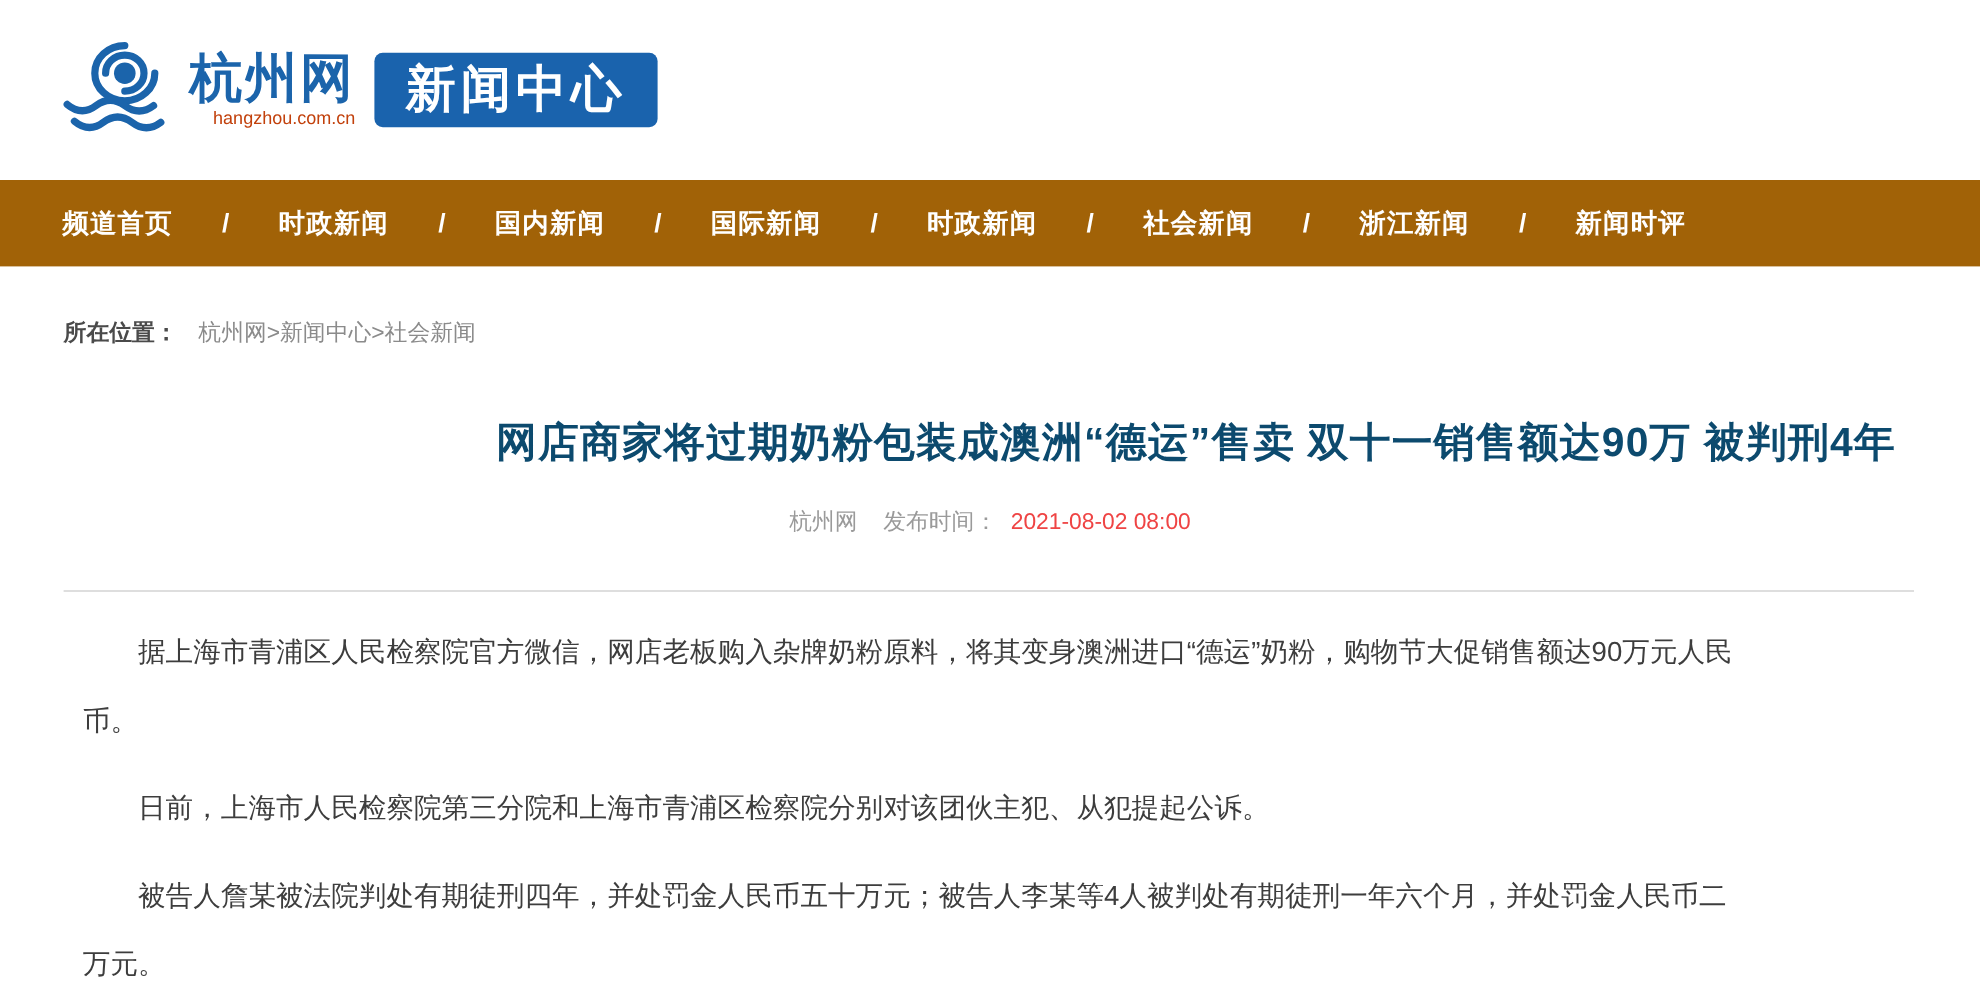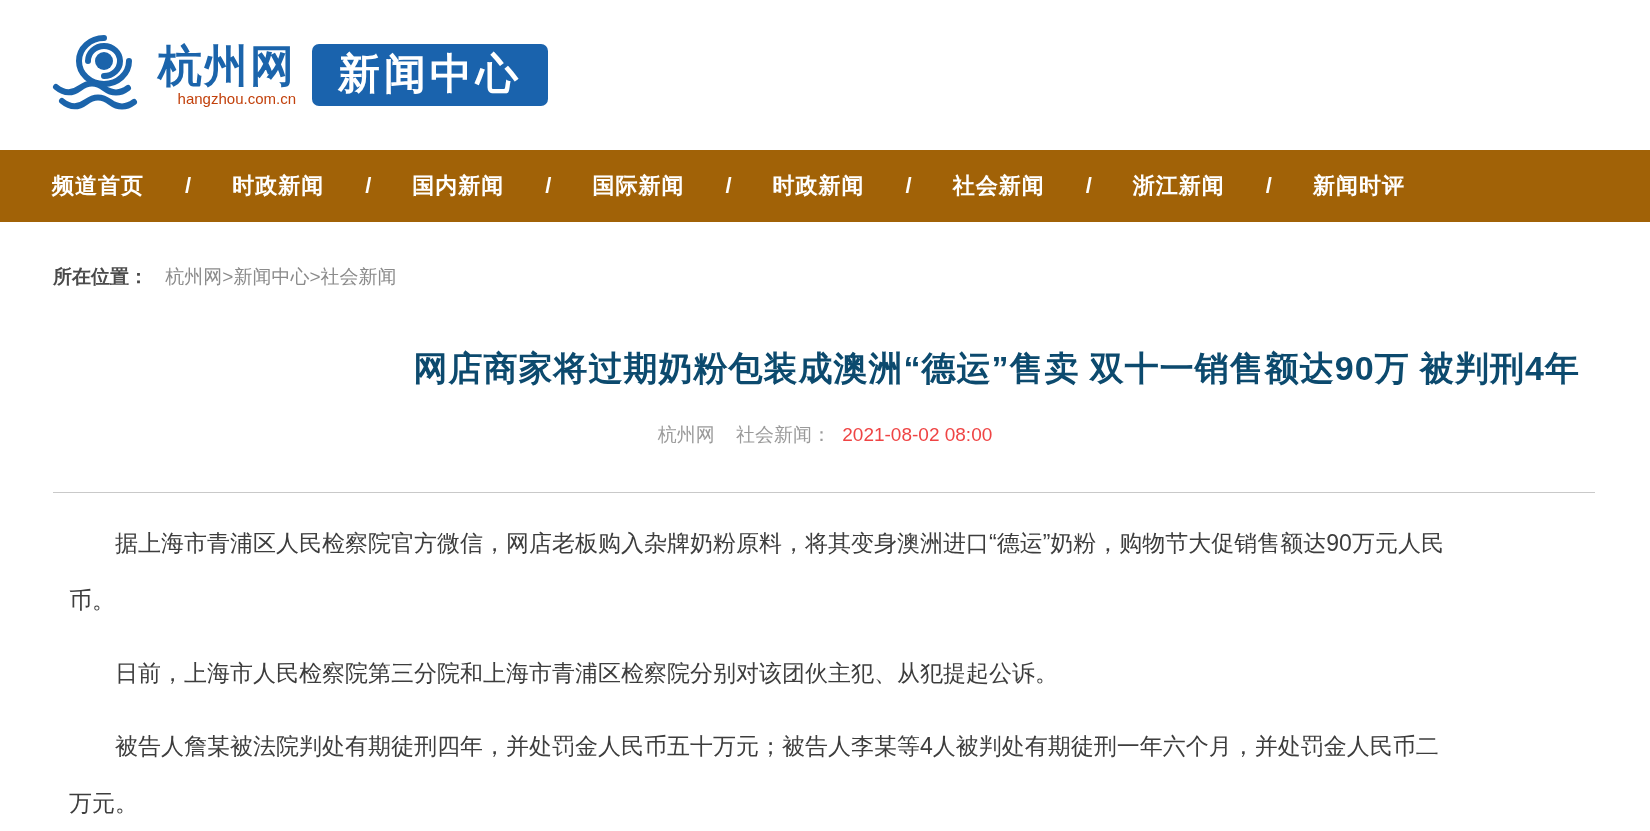--- a/index.html
+++ b/index.html
@@ -182,21 +182,21 @@
 <div class="breadcrumb">
   <span class="breadcrumb-label">所在位置：</span>
   <a class="crumb-link">杭州网</a><span class="crumb-sep">&gt;</span><a class="crumb-link">新闻中心</a><span class="crumb-sep">&gt;</span><a class="crumb-link">社会新闻</a>
 </div>
 
 <main>
   <h1 class="article-title">网店商家将过期奶粉包装成澳洲“德运”售卖 双十一销售额达90万 被判刑4年</h1>
 
   <div class="byline">
     <span class="byline-source">杭州网</span>
-    <span class="byline-label">社会新闻：</span>
+    <span class="byline-label">发布时间：</span>
     <span class="byline-time">2021-08-02 08:00</span>
   </div>
 
   <hr class="divider">
 
   <div class="article-body">
     <p>据上海市青浦区人民检察院官方微信，网店老板购入杂牌奶粉原料，将其变身澳洲进口“德运”奶粉，购物节大促销售额达90万元人民币。</p>
     <p>日前，上海市人民检察院第三分院和上海市青浦区检察院分别对该团伙主犯、从犯提起公诉。</p>
     <p>被告人詹某被法院判处有期徒刑四年，并处罚金人民币五十万元；被告人李某等4人被判处有期徒刑一年六个月，并处罚金人民币二万元。</p>
   </div>

